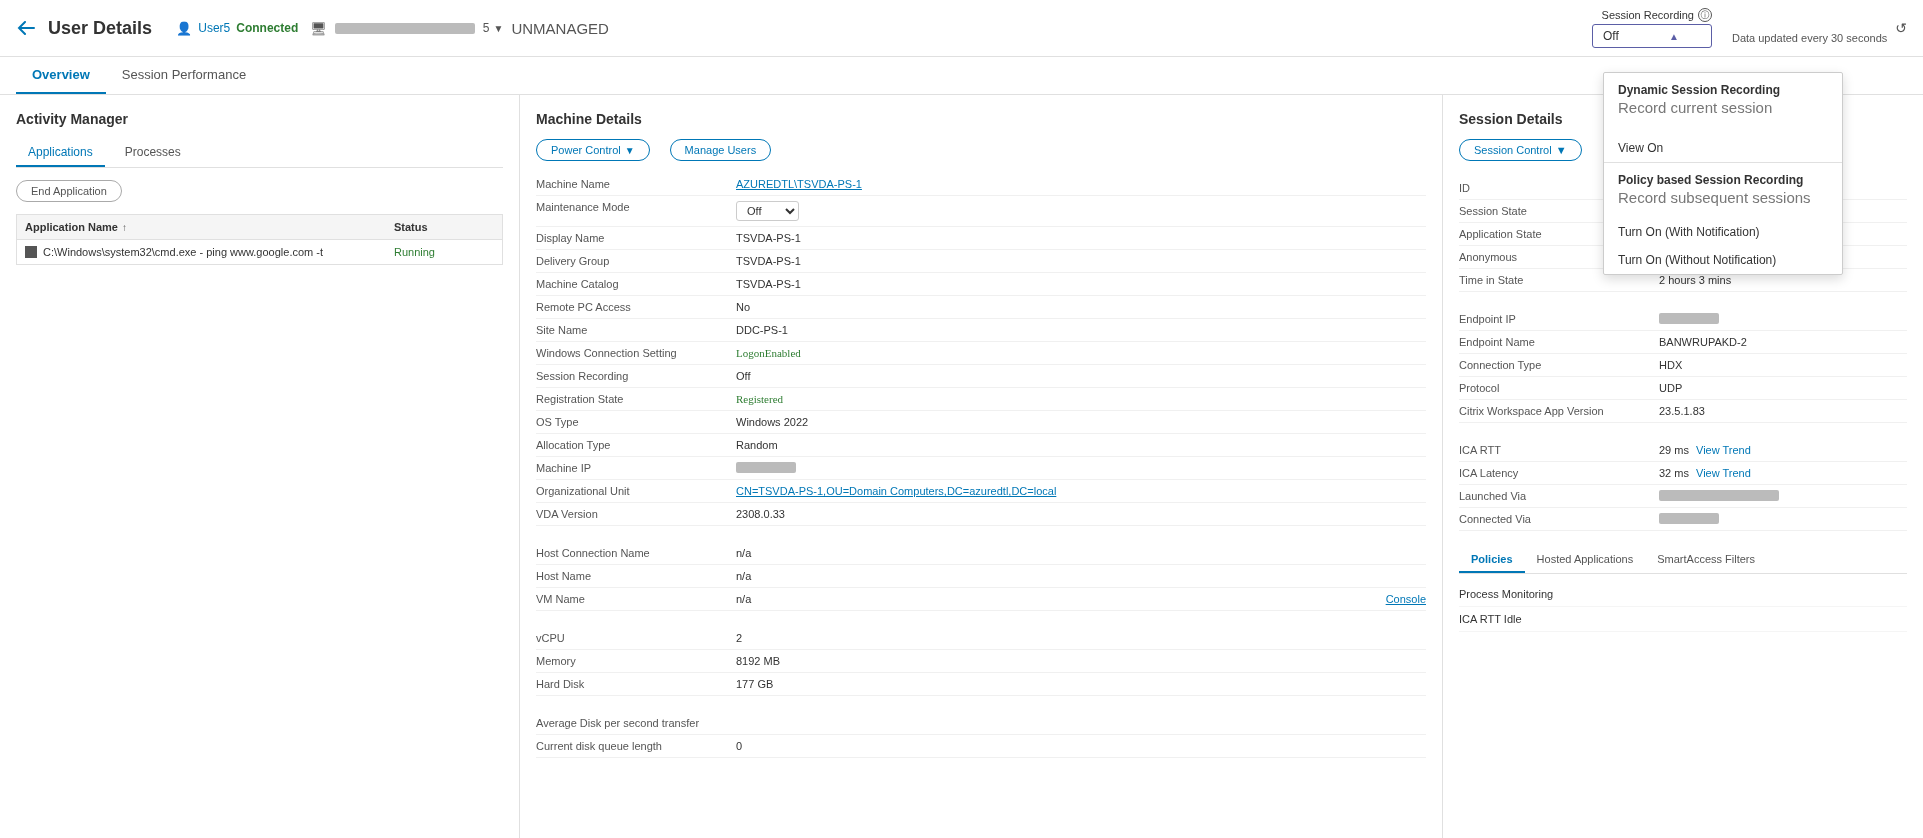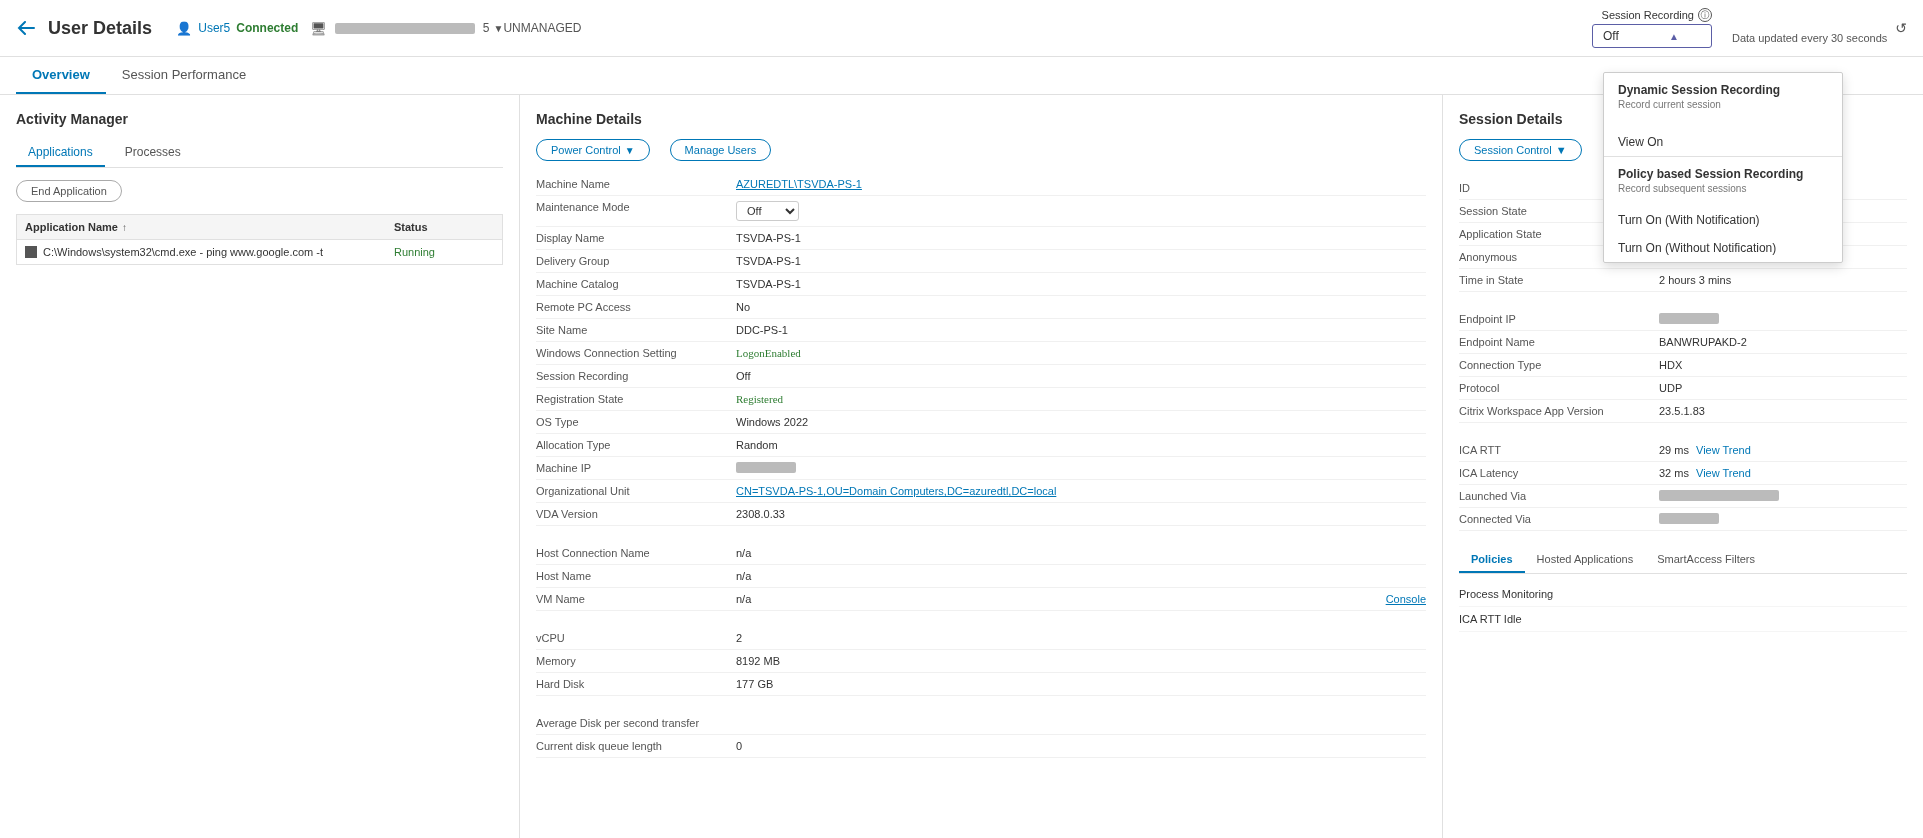--- a/index.html
+++ b/index.html
@@ -5,21 +5,21 @@
     * { box-sizing: border-box; margin: 0; padding: 0; }
     body { font-family: -apple-system, BlinkMacSystemFont, "Segoe UI", Arial, sans-serif; font-size: 12px; color: #333; background: #fff; overflow-x: hidden; }
     
     
     .header { display: flex; align-items: center; padding: 8px 16px; border-bottom: 1px solid #e0e0e0; background: #fff; position: relative; }
     .back-btn { width: 20px; height: 20px; cursor: pointer; margin-right: 12px; display: flex; align-items: center; justify-content: center; color: #0077b6; }
     .page-title { font-size: 18px; font-weight: 600; color: #333; margin-right: 24px; }
     .user-info { display: flex; align-items: center; gap: 6px; color: #0077b6; font-size: 12px; }
     .user-status { color: #2e7d32; font-weight: 600; }
     .monitor-info { display: flex; align-items: center; gap: 4px; color: #555; margin-left: 12px; }
-    .unmanaged-badge { color: #555; font-size: 12px; }
+    .unmanaged-badge { margin-left: 8px; color: #555; font-size: 15px; }
     .session-recording-label { font-size: 11px; color: #333; display: flex; align-items: center; gap: 4px; margin-bottom: 2px; }
     .session-recording-dropdown { border: 1.5px solid #5b5ea6; border-radius: 3px; padding: 4px 32px 4px 10px; font-size: 12px; color: #333; background: #fff; position: relative; min-width: 120px; cursor: pointer; display: flex; align-items: center; justify-content: space-between; }
     .data-updated { font-size: 11px; color: #555; margin-left: 16px; align-self: flex-end; margin-bottom: 4px; }
     
     
     .tabs { display: flex; padding: 0 16px; border-bottom: 1px solid #e0e0e0; background: #fff; }
     .tab { padding: 10px 16px; font-size: 13px; color: #555; cursor: pointer; border-bottom: 2px solid transparent; }
     .tab.active { color: #0077b6; border-bottom: 2px solid #0077b6; font-weight: 600; }
     
     
@@ -66,21 +66,21 @@
     .view-trend { color: #0077b6; font-size: 11px; cursor: pointer; margin-left: 4px; }
     .session-sub-tabs { display: flex; border-bottom: 1px solid #e0e0e0; margin-top: 16px; margin-bottom: 8px; }
     .session-sub-tab { padding: 6px 12px; font-size: 11px; color: #555; cursor: pointer; border-bottom: 2px solid transparent; }
     .session-sub-tab.active { color: #0077b6; border-bottom: 2px solid #0077b6; font-weight: 600; }
     .policy-item { padding: 6px 0; font-size: 11px; color: #333; border-bottom: 1px solid #f5f5f5; }
     
     
     .dropdown-popup { position: fixed; top: 72px; right: 80px; background: #fff; border: 1px solid #ccc; box-shadow: 0 4px 12px rgba(0,0,0,0.15); width: 240px; z-index: 1000; border-radius: 2px; }
     .dropdown-section { padding: 10px 14px; }
     .dropdown-section-title { font-size: 12px; font-weight: 700; color: #333; margin-bottom: 2px; }
-    .dropdown-section-sub { font-size: 10px; color: #777; margin-bottom: 8px; }
+    .dropdown-section-sub { font-size: 15px; color: #777; margin-bottom: 8px; }
     .dropdown-item { padding: 7px 14px; font-size: 12px; color: #333; cursor: pointer; }
     .dropdown-divider { border: none; border-top: 1px solid #e0e0e0; margin: 0; }
     .dropdown-section2 { padding: 10px 14px 4px; }
     
     
     .info-icon { width: 14px; height: 14px; border-radius: 50%; border: 1px solid #555; display: inline-flex; align-items: center; justify-content: center; font-size: 9px; color: #555; cursor: pointer; }
     
     .header-right { display: flex; align-items: center; gap: 4px; margin-left: auto; }
     .session-rec-container { display: flex; flex-direction: column; align-items: flex-end; }
     

